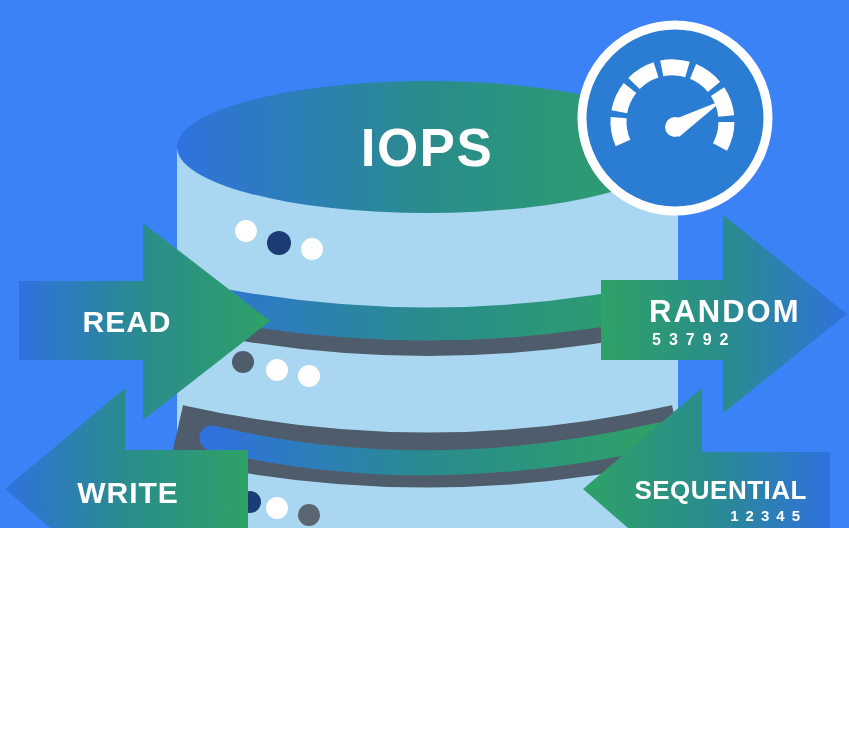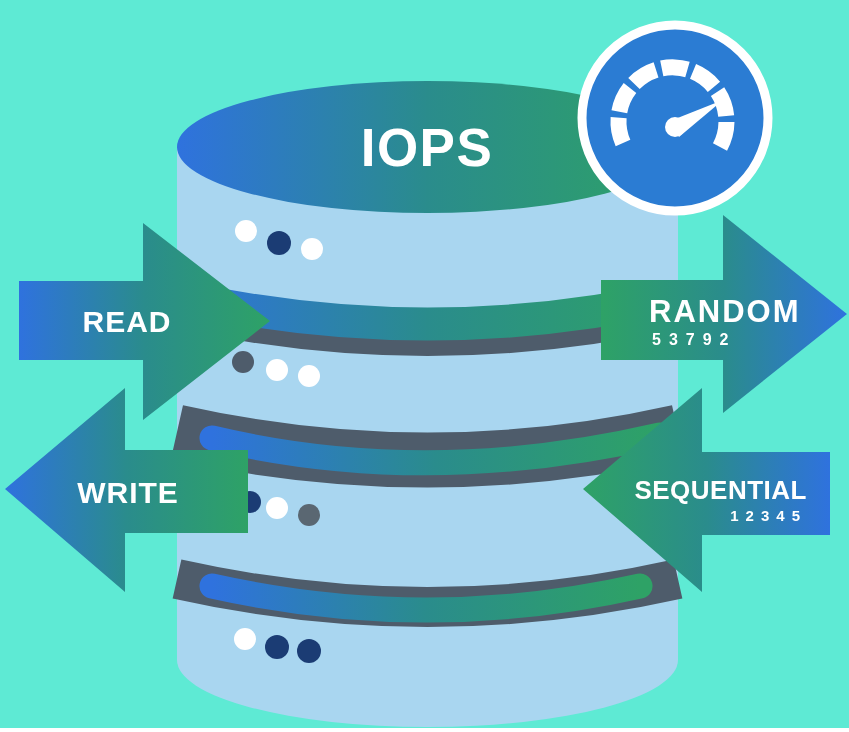--- a/index.html
+++ b/index.html
@@ -1,16 +1,16 @@
 <!DOCTYPE html>
 <html><head>
 <meta charset="utf-8">
 <style>
   html,body{margin:0;padding:0;background:#ffffff;}
-  .stage{position:relative;width:849px;height:728px;background:#5eead4;overflow:hidden;}
+  .stage{position:relative;width:849px;height:528px;background:#3b82f6;overflow:hidden;}
   svg{display:block;}
   text{font-family:"Liberation Sans","DejaVu Sans",sans-serif;font-weight:700;}
   .wtxt{fill:#ffffff;}
 </style>
 </head>
 <body>
 
 <div class="stage">
 <svg width="849" height="732" viewBox="0 0 849 732" xmlns="http://www.w3.org/2000/svg">
   <defs>

